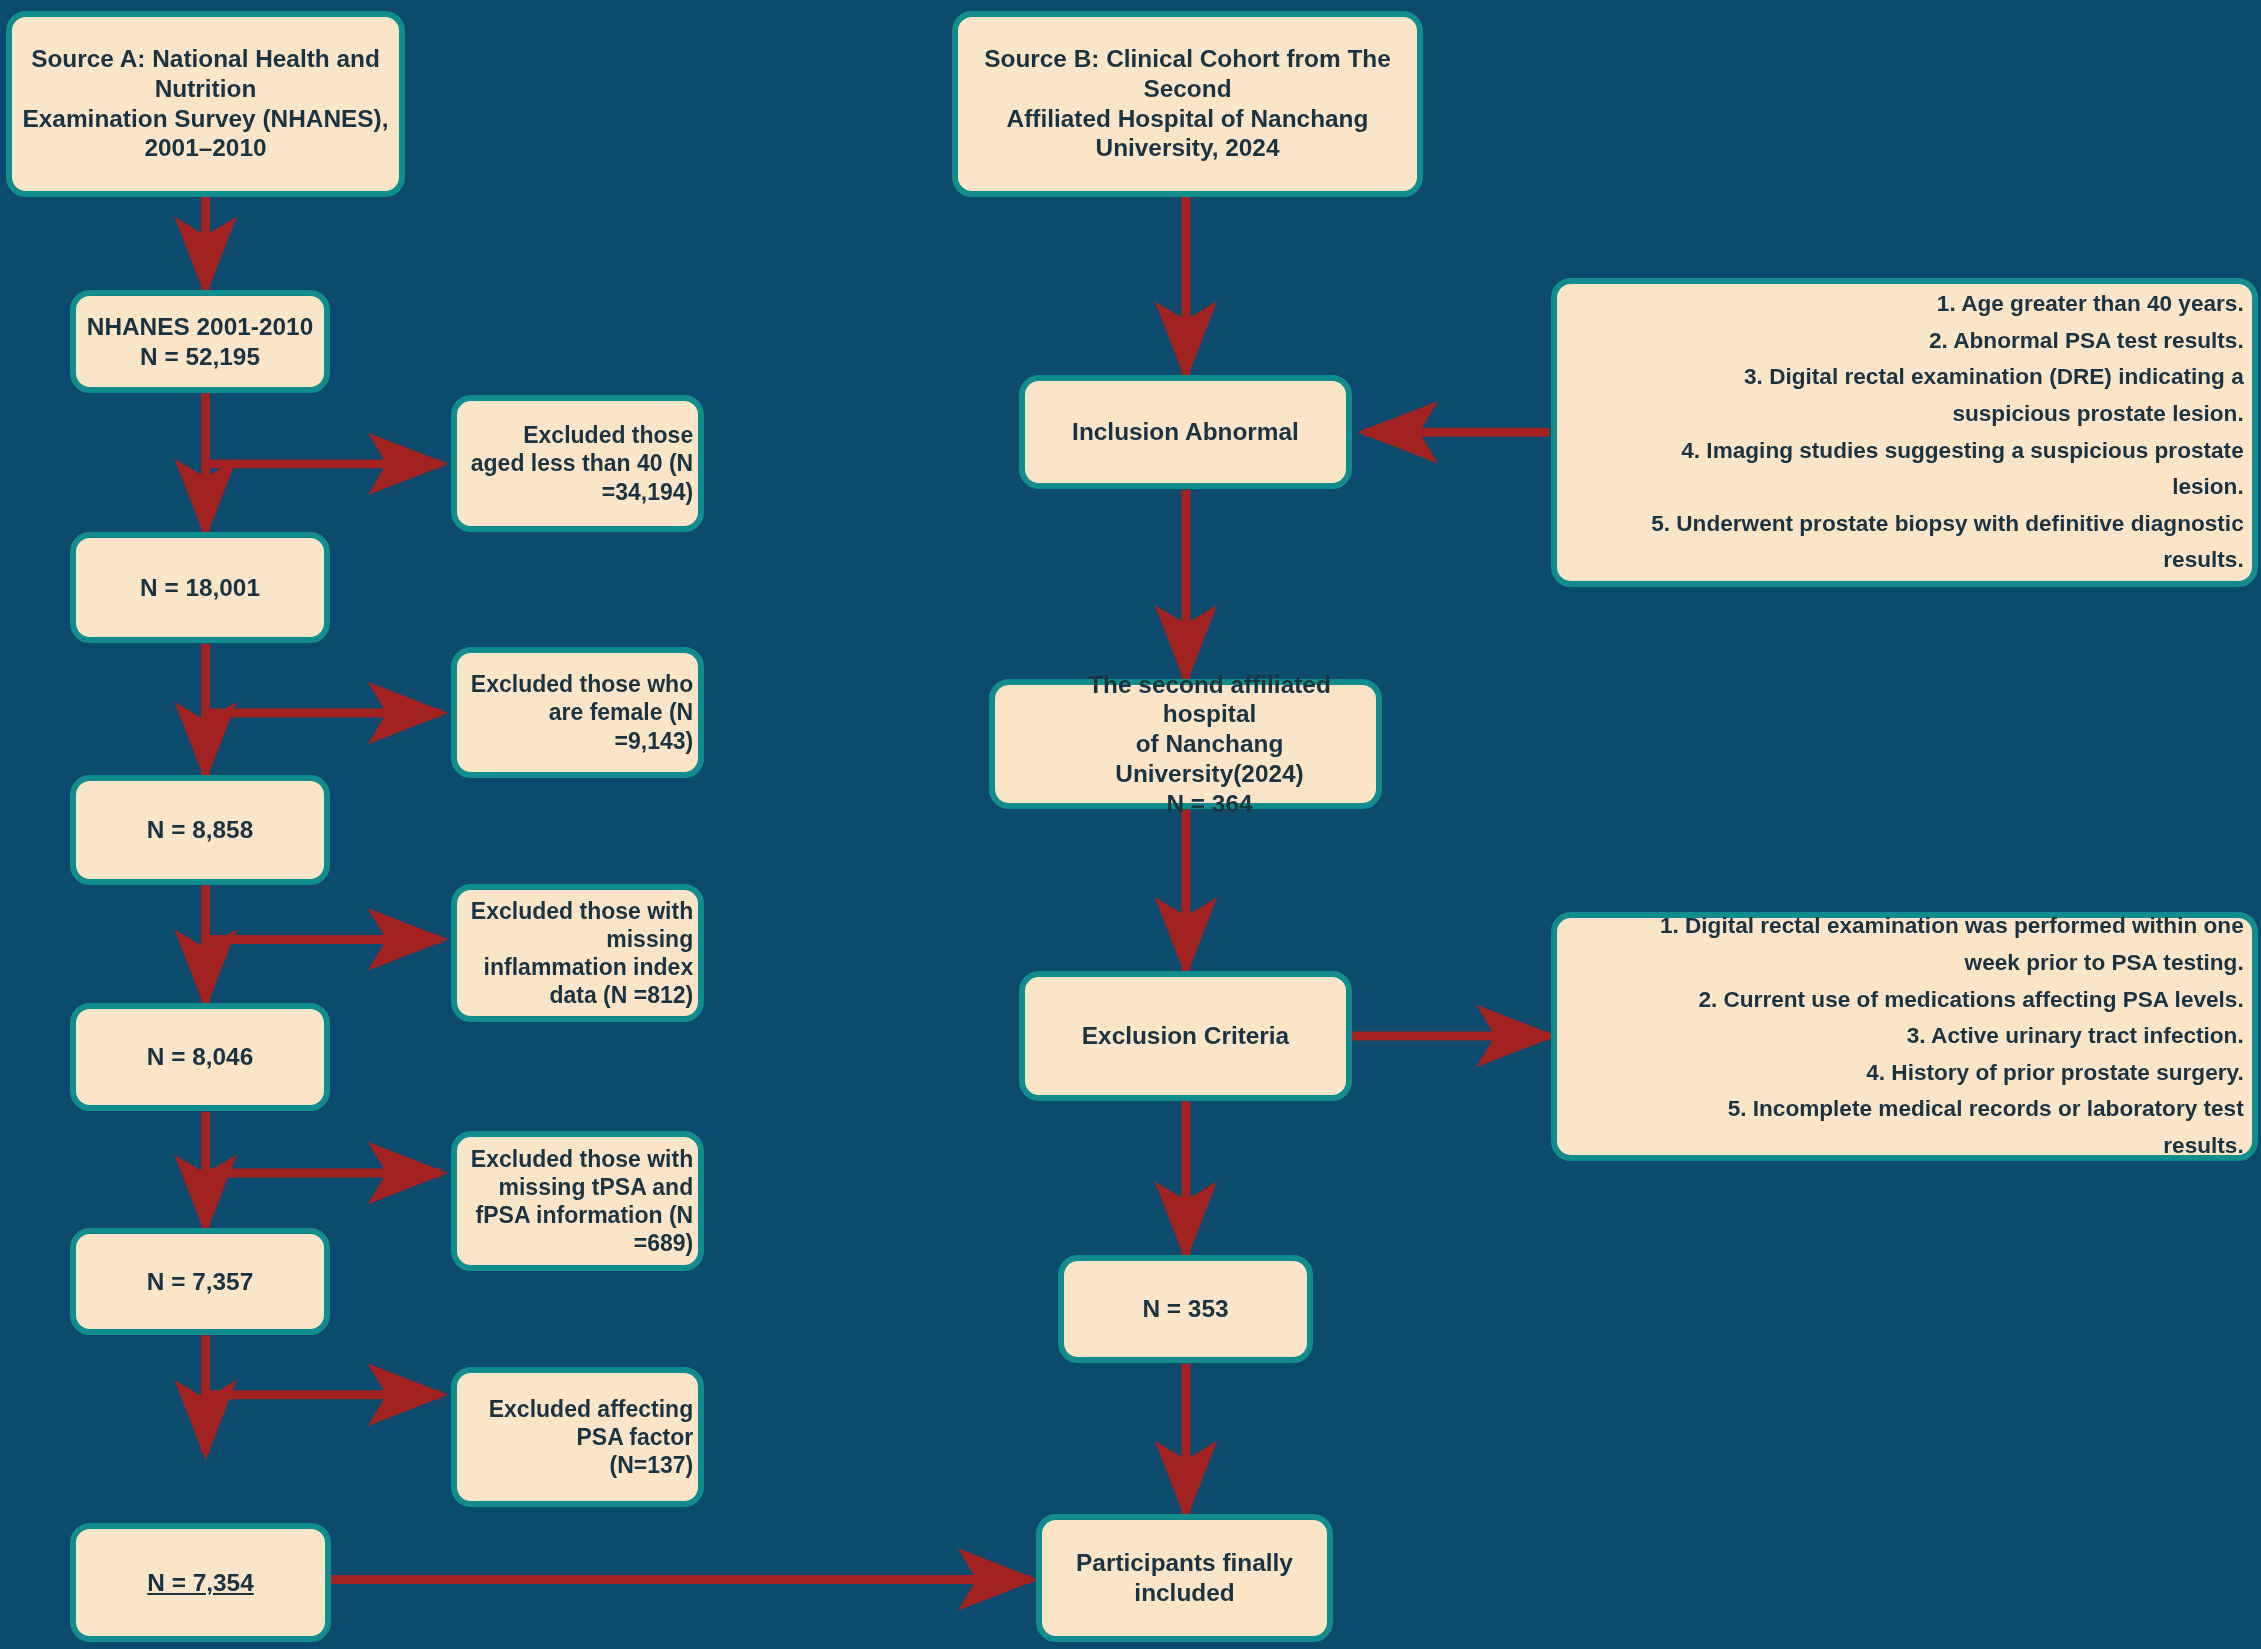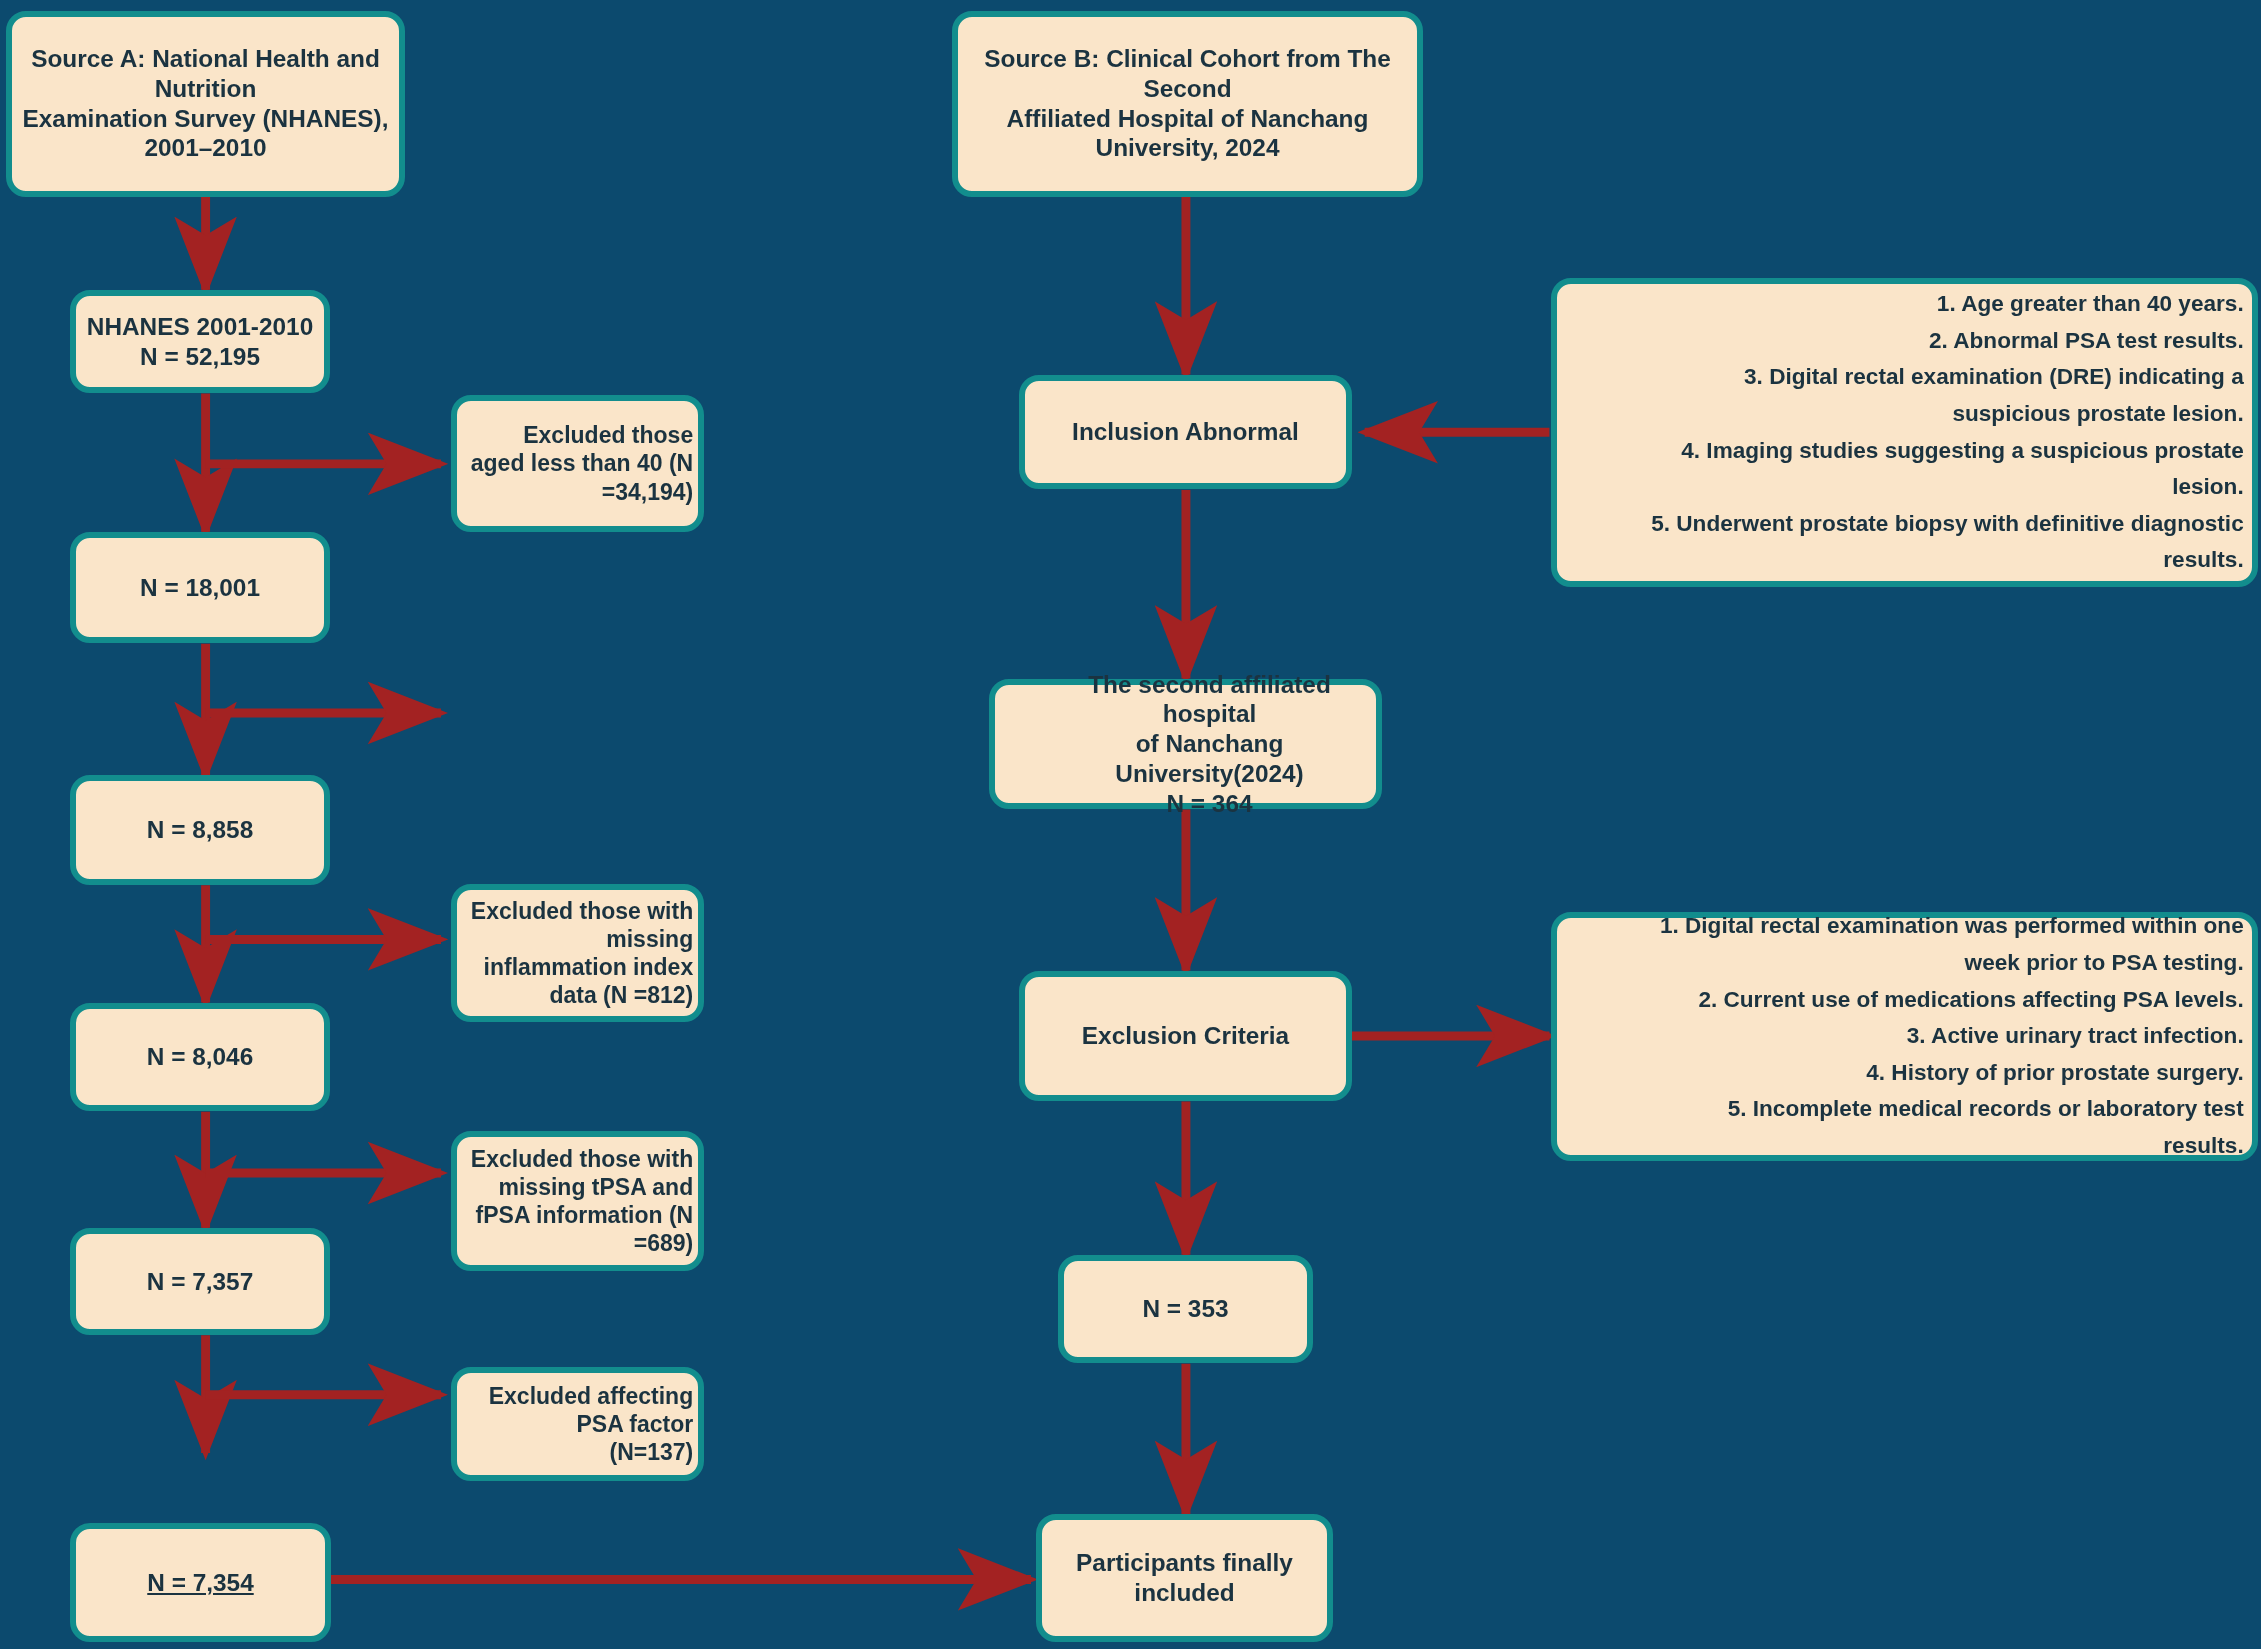--- a/index.html
+++ b/index.html
@@ -119,20 +119,25 @@
   <div class="node fs-md" style="left:451px; top:395px; width:253px; height:137px;">
     <span class="txt">Excluded those
 aged less than 40 (N
 =34,194)</span>
   </div>
 
   <div class="node fs-lg" style="left:70px; top:532px; width:260px; height:111px;">
     <span class="txt">N = 18,001</span>
   </div>
 
+  <div class="node fs-md" style="left:451px; top:647px; width:253px; height:131px;">
+    <span class="txt">Excluded those who
+are female (N
+=9,143)</span>
+  </div>
 
   <div class="node fs-lg" style="left:70px; top:775px; width:260px; height:110px;">
     <span class="txt">N = 8,858</span>
   </div>
 
   <div class="node fs-md" style="left:451px; top:884px; width:253px; height:138px;">
     <span class="txt">Excluded those with
 missing
 inflammation index
 data (N =812)</span>
@@ -146,21 +151,21 @@
     <span class="txt">Excluded those with
 missing tPSA and
 fPSA information (N
 =689)</span>
   </div>
 
   <div class="node fs-lg" style="left:70px; top:1228px; width:260px; height:107px;">
     <span class="txt">N = 7,357</span>
   </div>
 
-  <div class="node fs-md" style="left:451px; top:1367px; width:253px; height:114px;">
+  <div class="node fs-md" style="left:451px; top:1367px; width:253px; height:140px;">
     <span class="txt">Excluded affecting
 PSA factor
 (N=137)</span>
   </div>
 
   <div class="node fs-lg" style="left:70px; top:1523px; width:261px; height:119px;text-decoration:underline;">
     <span class="txt">N = 7,354</span>
   </div>
 
   <div class="node fs-lg" style="left:952px; top:10.7px; width:471px; height:186px;">

